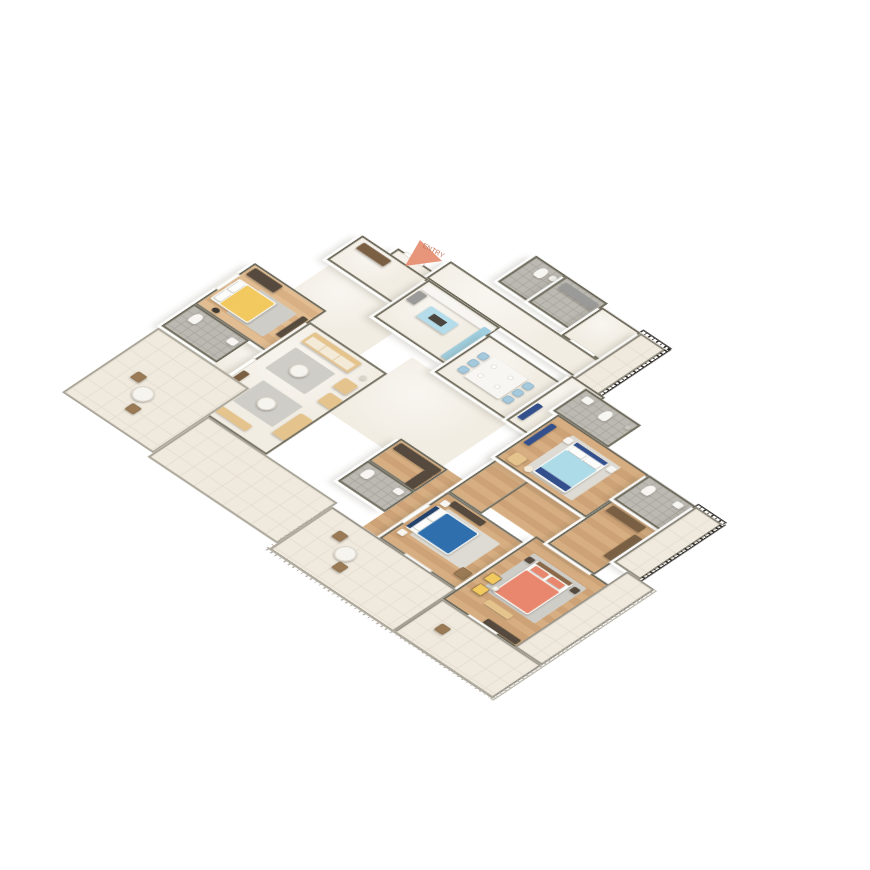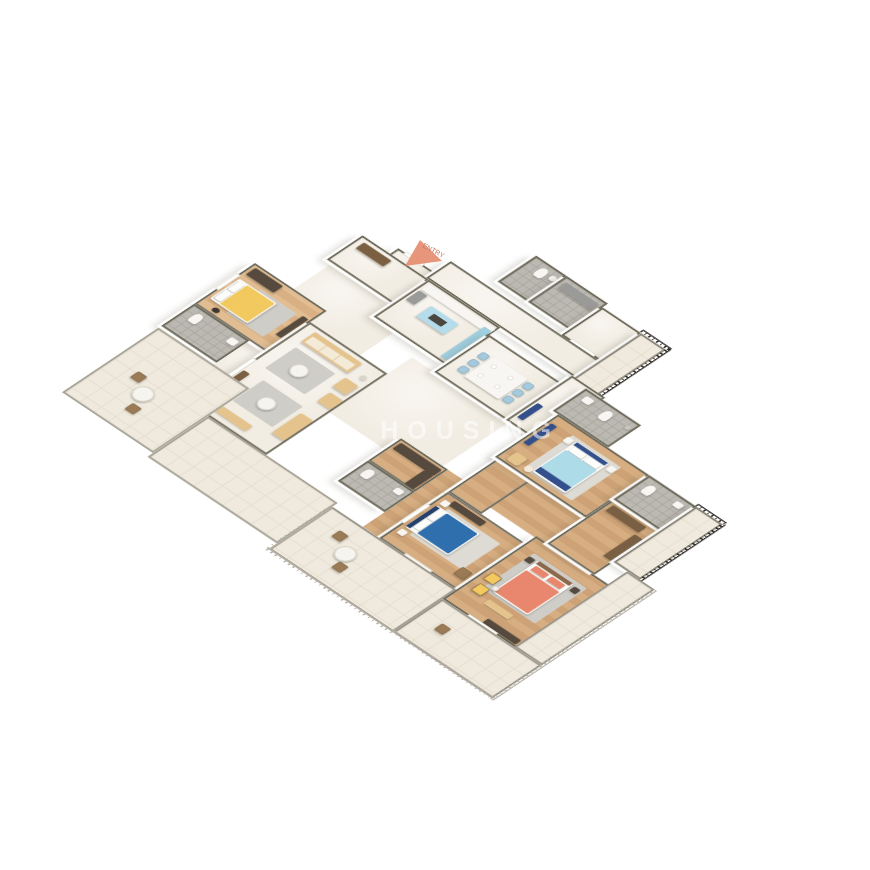--- a/index.html
+++ b/index.html
@@ -235,14 +235,13 @@
     <div class="rlLv" style="left:386px;top:560px;height:115px;"></div>
 
   </div>
 
   <div id="entry-arrow">
     <svg width="48" height="40">
       <polygon points="5,32 42,27 20,6" fill="#e58b6d" opacity="0.9"></polygon>
       <text x="22" y="13" font-size="7" fill="#c97a5f" transform="rotate(28 22 13)">ENTRY</text>
     </svg>
   </div>
-  <div id="watermark">HOUSING</div>
 </div>
 
 </body></html>

